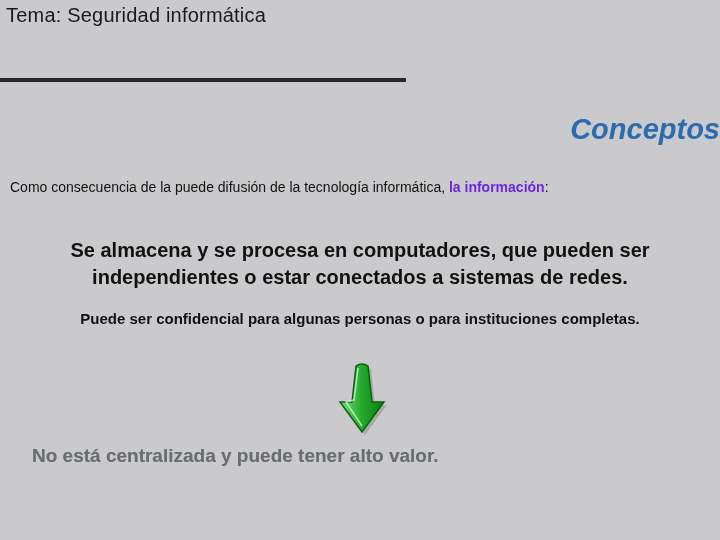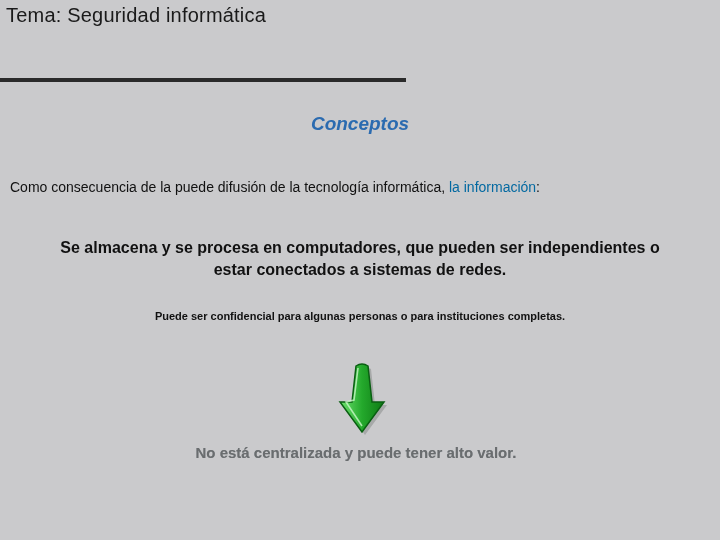--- a/index.html
+++ b/index.html
@@ -32,77 +32,76 @@
     left: 0px;
     width: 406px;
     height: 0;
     border-top: 4px solid #2a2a2a;
   }
   .heading {
     position: absolute;
     top: 113px;
     left: 0;
     right: 0;
-    text-align: center;
+    text-align: right;
     font-family: Verdana, Tahoma, sans-serif;
-    font-size: 19px;
+    font-size: 29px;
     font-weight: 700;
     font-style: italic;
     color: #2b6bb0;
   }
   .intro {
     position: absolute;
     top: 178px;
     left: 10px;
     right: 12px;
     font-size: 14px;
     color: #111;
     line-height: 1.35;
   }
   .intro .emph {
-    font-weight: 400;
-    color: #0369a1;
+    font-weight: 700;
+    color: #6d28d9;
   }
   .p1 {
     position: absolute;
     top: 237px;
     left: 40px;
     right: 40px;
     text-align: center;
-    font-size: 16px;
+    font-size: 20px;
     font-weight: 700;
     color: #111;
     line-height: 1.35;
   }
   .p2 {
     position: absolute;
     top: 309px;
     left: 24px;
     right: 24px;
     text-align: center;
-    font-size: 11px;
+    font-size: 15px;
     font-weight: 700;
     color: #111;
     line-height: 1.35;
   }
   .arrow-wrap {
     position: absolute;
     top: 358px;
     left: 0;
     right: 0;
     display: flex;
     justify-content: center;
   }
   .p3 {
     position: absolute;
     top: 443px;
     left: 32px;
     right: 40px;
-    text-align: center;
-    font-size: 15px;
+    font-size: 19px;
     font-weight: 700;
     color: #6a6d6f;
     line-height: 1.35;
     text-shadow: 0 0 0.5px #9aa0a4;
   }
 </style>
 </head>
 <body>
 
 <div class="slide">

